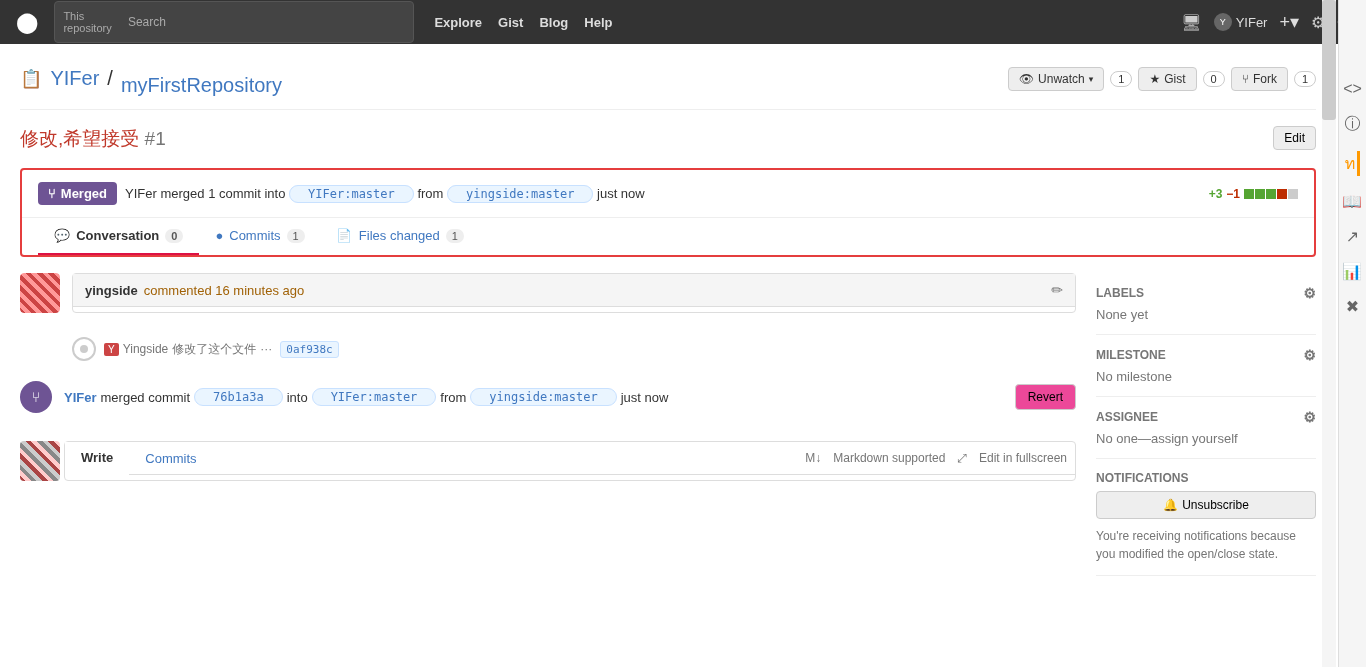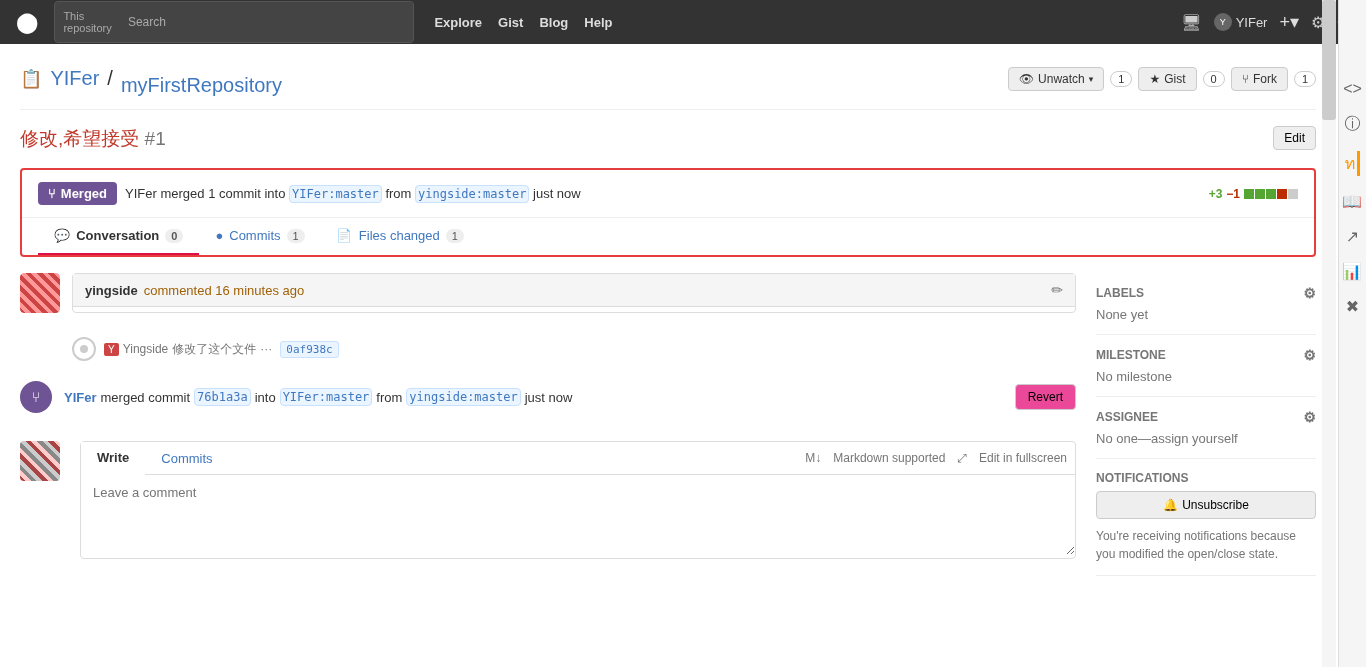--- a/index.html
+++ b/index.html
@@ -154,22 +154,22 @@
       font-size: 13px;
       font-weight: 600;
       display: flex;
       align-items: center;
       gap: 5px;
     }
     .pr-status-text { font-size: 13px; color: #333; }
     .branch-tag {
       background: #eaf5ff;
       border: 1px solid #c8e1ff;
-      border-radius: 4px;
-      padding: 1px 2px;
+      border-radius: 9px;
+      padding: 1px 18px;
       font-size: 12px;
       color: #4078c0;
       font-family: monospace;
     }
     .diff-stats {
       margin-left: auto;
       display: flex;
       align-items: center;
       gap: 4px;
       font-size: 12px;
@@ -312,21 +312,21 @@
       border: 1px solid #ccc;
       border-radius: 4px;
       padding: 5px 12px;
       font-size: 12px;
       cursor: pointer;
     }
 
     
     .write-area {
       display: flex;
-      gap: 20px;
+      gap: 4px;
     }
     .write-avatar {
       width: 40px; height: 40px;
       border-radius: 4px;
       background: repeating-linear-gradient(
         45deg, #a44 0px, #a44 4px, #fcc 4px, #fcc 8px,
                #888 8px, #888 12px, #ccc 12px, #ccc 16px
       );
       flex-shrink: 0;
     }
@@ -572,21 +572,20 @@
           <div class="write-tabs">
             <button class="write-tab active">Write</button>
             <button class="write-tab">Commits</button>
             <div class="write-toolbar" style="margin-left:auto;display:flex;align-items:center;gap:12px;padding-right:8px;">
               <span>M↓</span>
               <span>Markdown supported</span>
               <span>⤢</span>
               <span>Edit in fullscreen</span>
             </div>
           </div>
-          <textarea class="write-textarea" placeholder="Leave a comment" style=""></textarea>
         </div>
       </div>
 
     </div>
 
     <div class="right-panel">
       <div class="panel-section">
         <div class="panel-title">
           <span>Labels</span>
           <span class="panel-gear">⚙</span>

